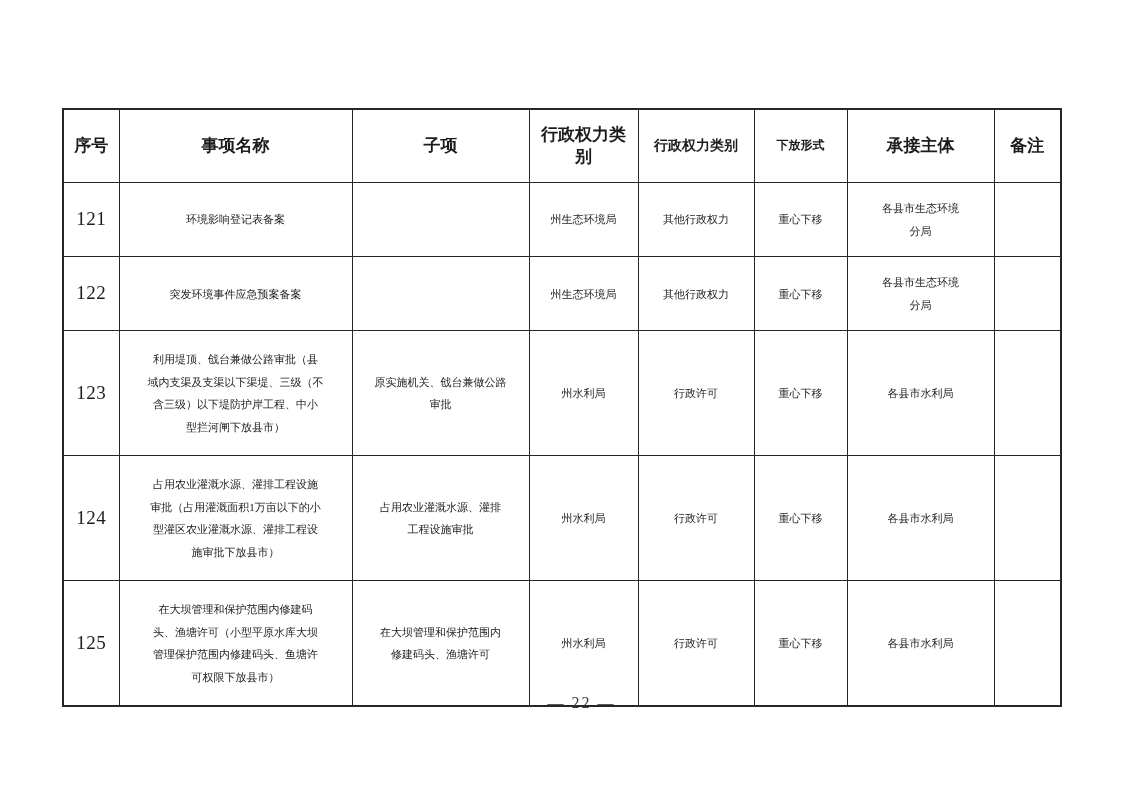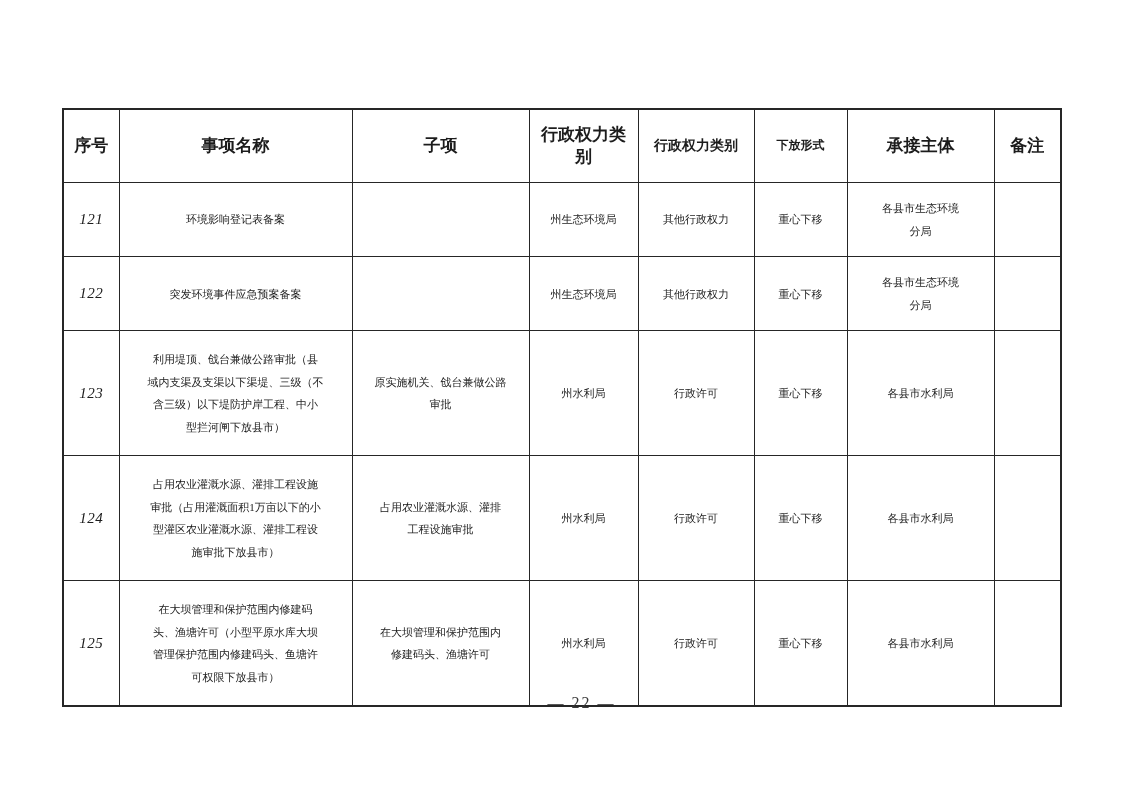--- a/index.html
+++ b/index.html
@@ -37,23 +37,22 @@
     line-height: 1.3;
   }
   table.delegation th.compact { font-size: 14px; margin-left: 48px; }
   table.delegation th.semi-compact { font-size: 12px; }
   table.delegation td {
     font-size: 11px;
     font-weight: normal;
     line-height: 2.05;
   }
   table.delegation td.no-cell {
-    font-size: 15px;
+    font-size: 19px;
     letter-spacing: 0.5px;
-    font-style: italic;
   }
   tr.hdr      { height: 64px; }
   tr.r-small  { height: 61px; }
   tr.r-mid    { height: 63px; }
   tr.r-tall   { height: 125px; }
   .page-number {
     position: absolute;
     left: 0;
     top: 694px;
     width: 100%;

